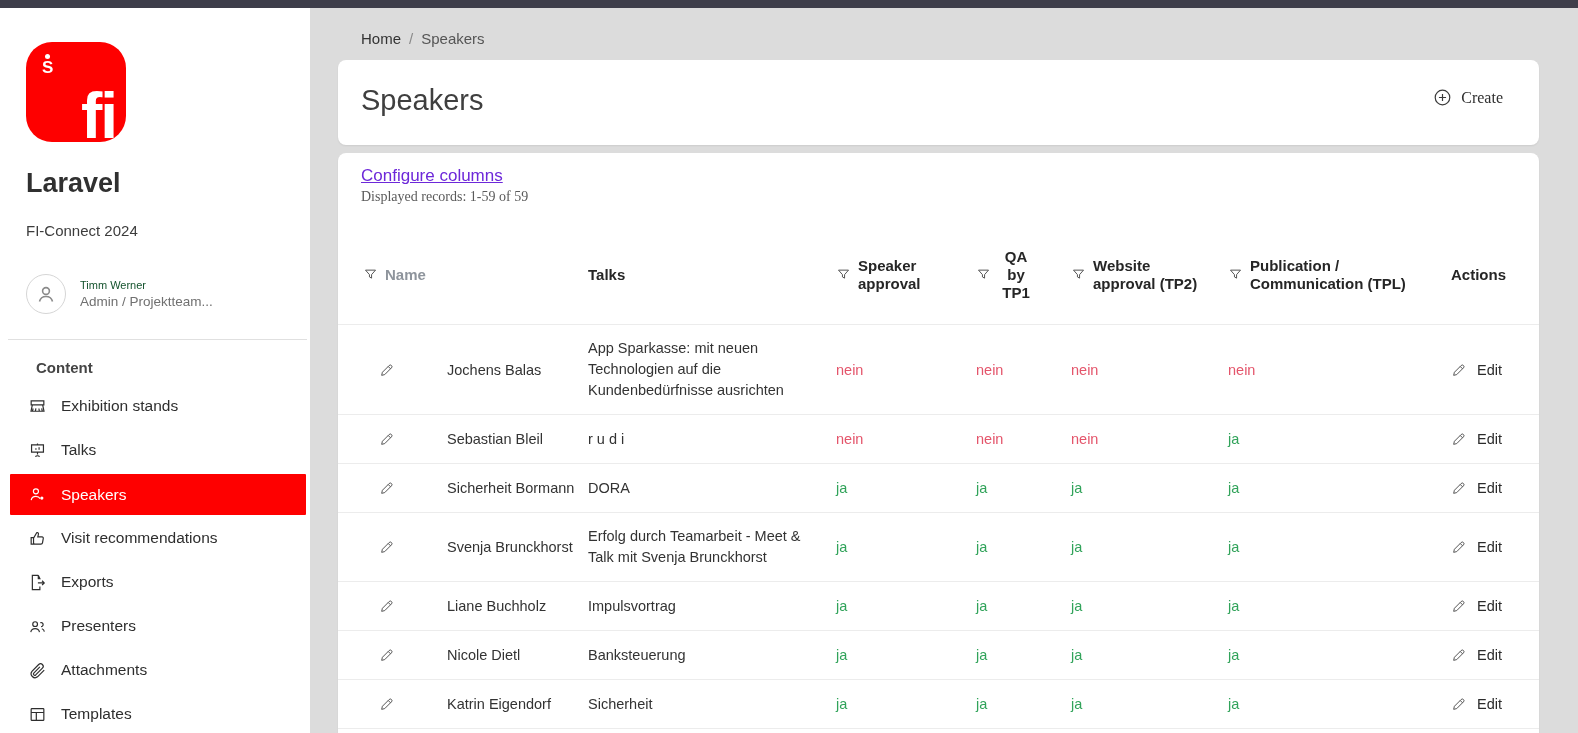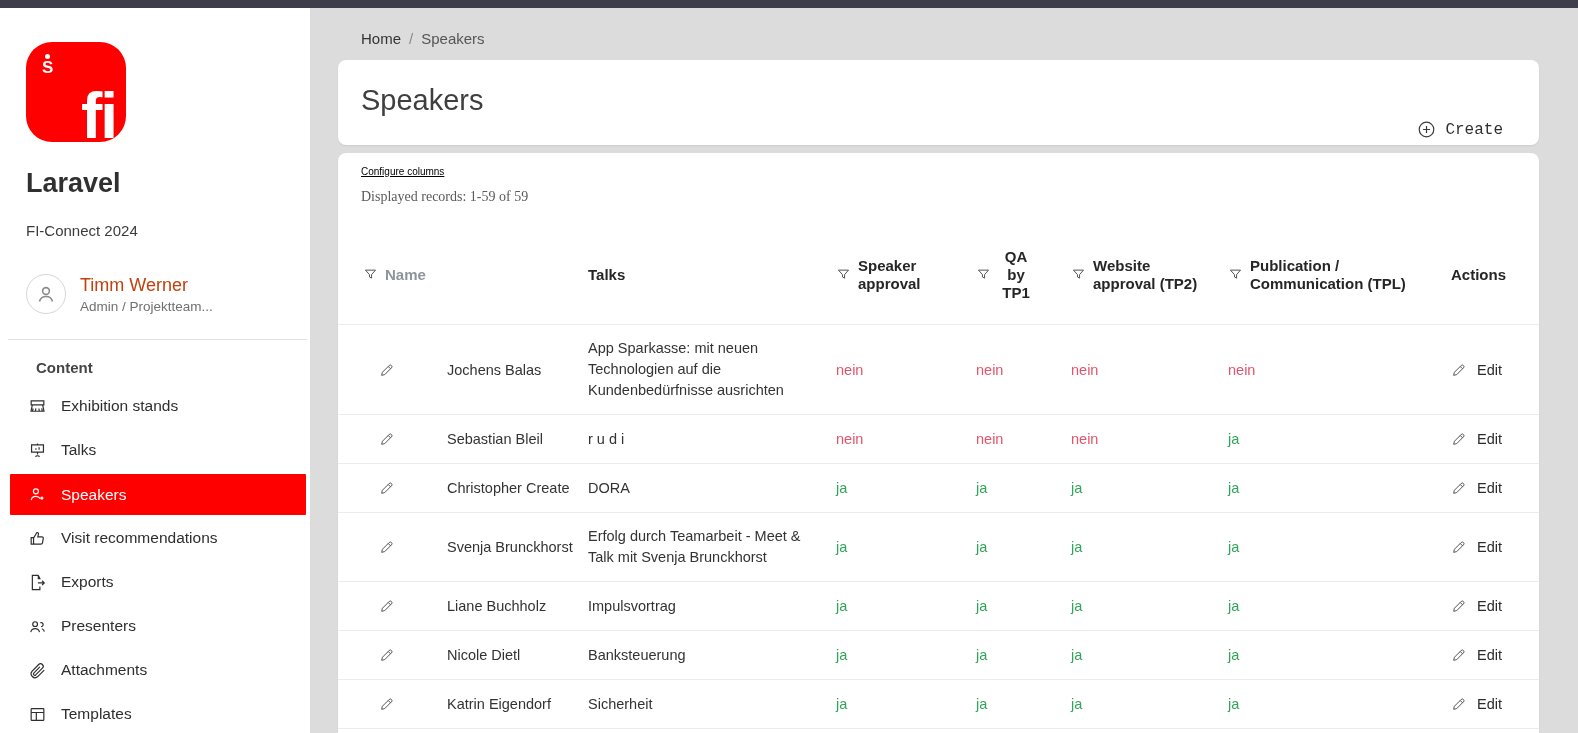--- a/index.html
+++ b/index.html
@@ -16,21 +16,21 @@
   .logo .sdot .dot { width:5px; height:5px; border-radius:50%; background:#fff; margin-bottom:1px; }
   .logo .sdot .s  { color:#fff; font-weight:bold; font-size:17px; line-height:15px; }
   .logo .fi { position:absolute; right:10px; bottom:-6px; color:#fff; font-weight:bold;
               font-size:64px; letter-spacing:-2px; line-height:1; }
   .app-title { position:absolute; left:26px; top:160px; font-size:27px; font-weight:700; color:#303030; }
   .app-subtitle { position:absolute; left:26px; top:214px; font-size:15px; color:#3c3c3c; }
 
   .user { position:absolute; left:26px; top:266px; display:flex; align-items:center; gap:14px; }
   .avatar { width:40px; height:40px; border-radius:50%; border:1px solid #d6d6d6; display:flex;
             align-items:center; justify-content:center; color:#8a8a8a; }
-  .user .uname { font-size:18px; color:#c2410c; margin-bottom:3px; }
+  .user .uname { font-size:11px; color:#14532d; margin-bottom:3px; }
   .user .urole { font-size:13.5px; color:#707070; }
 
   .side-divider { position:absolute; left:8px; right:10px; top:331px; height:1px; background:#e0e0e0; }
   .section-title { position:absolute; left:36px; top:351px; font-size:15px; font-weight:bold; color:#454545; }
 
   .menu { position:absolute; left:0; top:376px; width:317px; }
   .menu-item { height:44px; display:flex; align-items:center; gap:14px; padding-left:28px;
                font-size:15.5px; color:#2e2e2e; cursor:pointer; }
   .menu-item svg { width:19px; height:19px; flex:none; }
   .menu-item.active { background:var(--accent,#fe0000); color:#ffffff; margin:0 11px 0 10px;
@@ -40,25 +40,25 @@
   .content { position:absolute; left:310px; top:8px; width:1261px; height:725px; background:#dcdcdc; }
   .breadcrumb { position:absolute; left:51px; top:22px; font-size:15px; color:#333; display:flex; gap:8px; }
   .breadcrumb .sep { color:#8a8a8a; }
   .breadcrumb .current { color:#555; }
 
   .card { position:absolute; background:#fff; border-radius:8px; box-shadow:0 1px 2px rgba(0,0,0,.07); }
   .title-card { left:28px; top:52px; width:1201px; height:85px; }
   .page-title { position:absolute; left:23px; top:24px; font-size:29px; font-weight:300; color:#3f3f3f; }
   .create-btn { position:absolute; right:36px; top:28px; display:flex; align-items:center; gap:9px;
                 font-size:16px; color:#2f2f2f; cursor:pointer; background:none; border:none;
-                font-family:Liberation Mono, monospace;margin-top:32px; }
+                font-family:Liberation Serif, serif; }
   .create-btn svg { width:19px; height:19px; color:#3a3a3a; }
 
   .table-card { left:28px; top:145px; width:1201px; height:600px; overflow:hidden; }
-  .configure { position:absolute; left:23px; top:13px; font-size:10px; color:#000000;
+  .configure { position:absolute; left:23px; top:13px; font-size:17px; color:#6d28d9;
                text-decoration:underline; cursor:pointer;text-align:center; }
   .records { position:absolute; left:23px; top:36px; font-size:14px; color:#5a5a5a;font-family:Liberation Serif, serif; }
 
   .table { position:absolute; left:0; top:72px; width:1201px; }
   .trow { display:grid; grid-template-columns:225px 248px 140px 95px 157px 223px 1fr;
           padding-left:25px; border-bottom:1px solid #ececec; align-items:center; }
   .thead { min-height:100px; font-weight:bold; font-size:15px; color:#262626; }
   .thead .hcell { display:flex; align-items:center; gap:7px; padding-right:10px; }
   .thead .hcell svg { width:15px; height:15px; flex:none; color:#4a4a4a; }
   .thead .hlabel { line-height:18px; }
@@ -301,21 +301,21 @@
             </button>
           </div>
         </div>
         <div class="trow tbody-row">
           <div class="name-cell">
             <span style="display: flex; width: 16px; margin-left: 8px;">
               <svg viewBox="0 0 24 24" fill="none" stroke="currentColor" stroke-width="1.5" stroke-linejoin="round" style="width: 16px; height: 16px; color: rgb(85, 85, 85);">
                 <path d="M15.2 5.3a2.2 2.2 0 0 1 3.5 3.5L8.6 18.9 4 20l1.1-4.6zM13.8 6.7l3.5 3.5"></path>
               </svg>
             </span>
-            <span class="nm">Christopher Create</span>
+            <span class="nm">Sicherheit Bormann</span>
           </div>
           <div class="talk-cell">DORA</div>
           <div><span class="val-yes">ja</span></div>
           <div><span class="val-yes">ja</span></div>
           <div><span class="val-yes">ja</span></div>
           <div><span class="val-yes">ja</span></div>
           <div>
             <button class="edit-btn">
               <span style="display: flex;">
                 <svg viewBox="0 0 24 24" fill="none" stroke="currentColor" stroke-width="1.5" stroke-linejoin="round" style="width: 16px; height: 16px;">

